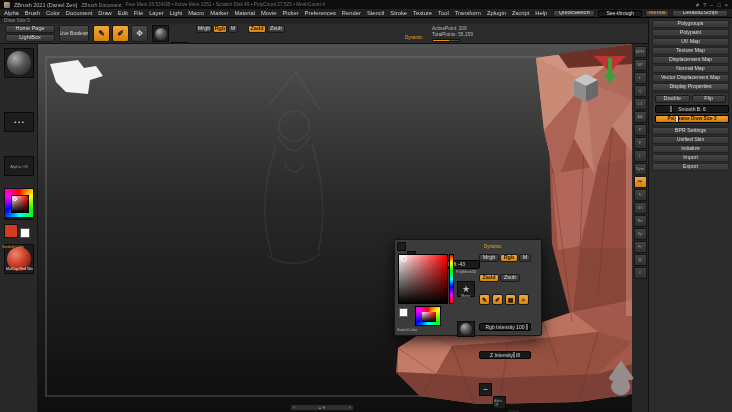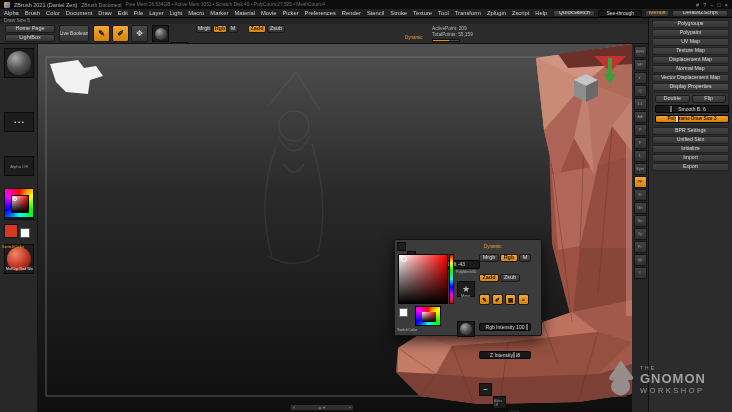--- a/index.html
+++ b/index.html
@@ -338,18 +338,13 @@
 <div id="docscroll" class="abs">
   <span>«</span>
   <span>▲▼</span>
   <span>»</span>
 </div>
 
 <div id="watermark" class="abs">
   <svg width="30" height="46" viewBox="0 0 40 52">
     <path d="M20 0 L36 22 Q38 26 31 26 L29 26 Q36 36 28 43 Q20 50 11 43 Q3 36 10 27 Q2 27 5 21 Z" fill="#9a9a9a"></path>
   </svg>
-  <div>
-    <div class="wm-the">THE</div>
-    <div class="wm-gnomon">GNOMON</div>
-    <div class="wm-workshop">WORKSHOP</div>
-  </div>
 </div>
 
 </body></html>

